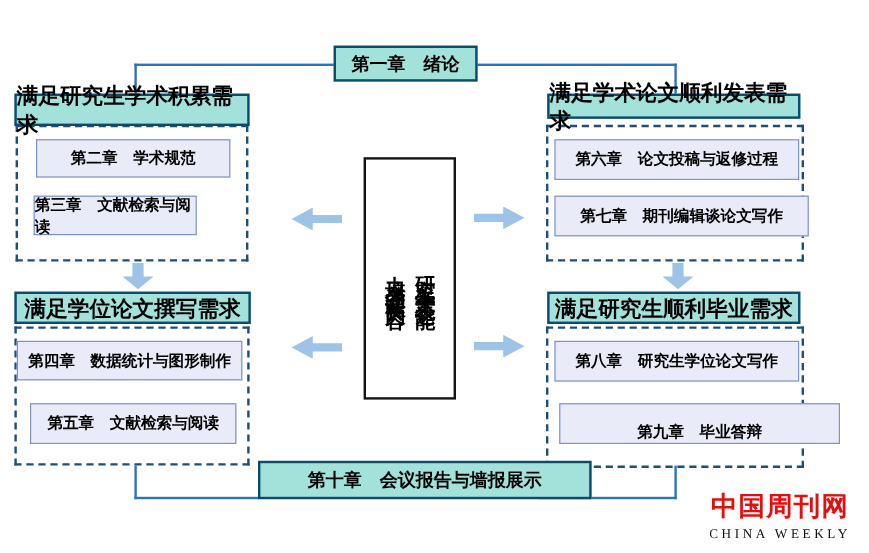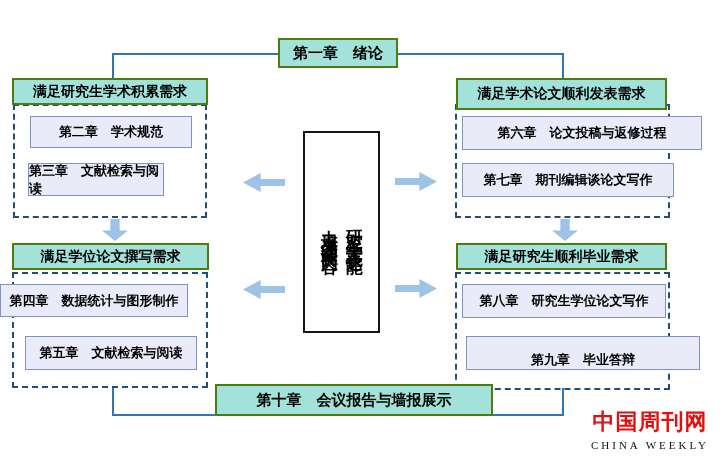--- a/index.html
+++ b/index.html
@@ -3,26 +3,26 @@
 <meta charset="utf-8">
 <style>
   html,body{margin:0;padding:0;background:#fff;}
   .canvas{
     position:relative;width:724px;height:461px;background:#ffffff;
     font-family:"Liberation Sans","DejaVu Sans",sans-serif;overflow:hidden;
   }
   .abs{position:absolute;box-sizing:border-box;}
   
   .teal-node{
-    background:#A2E2DA;border:2px solid #4d7c0f;
+    background:#A2E2DA;border:2px solid #0c4a6e;
     display:flex;align-items:center;justify-content:center;
     font-weight:bold;color:#000;
   }
   .node-lg{font-size:15px;}
-  .node-md{font-size:14px;}
+  .node-md{font-size:18px;}
   
   .group-box{border:2px dashed #1F4E79;background:transparent;}
   
   .chapter-node{
     background:#E9EBF8;border:1.6px solid #8091C6;border-radius:0;
     display:flex;align-items:center;justify-content:center;
     font-weight:bold;font-size:13px;color:#000;
   }
   
   .line{background:#2E75B6;}
@@ -68,38 +68,38 @@
     <span>满足研究生学术积累需求</span>
   </div>
   <div class="abs chapter-node" style="left:30px;top:116px;width:162px;height:32px;">
     <span>第二章　学术规范</span>
   </div>
   <div class="abs chapter-node" style="left:28px;top:163px;width:136px;height:33px;">
     <span>第三章　文献检索与阅读</span>
   </div>
 
   <div class="abs group-box" style="left:455px;top:104px;width:215px;height:114px;"></div>
-  <div class="abs teal-node node-md" style="left:456px;top:78px;width:211px;height:32px;align-items:center;">
+  <div class="abs teal-node node-md" style="left:456px;top:78px;width:211px;height:21px;align-items:center;">
     <span>满足学术论文顺利发表需求</span>
   </div>
-  <div class="abs chapter-node" style="left:462px;top:116px;width:240px;height:34px;">
+  <div class="abs chapter-node" style="left:462px;top:116px;width:204px;height:34px;">
     <span>第六章　论文投稿与返修过程</span>
   </div>
   <div class="abs chapter-node" style="left:462px;top:163px;width:212px;height:34px;">
     <span>第七章　期刊编辑谈论文写作</span>
   </div>
 
   <div class="abs blk-arrow arrow-down" style="left:102px;top:219px;width:26px;height:22px;"></div>
   <div class="abs blk-arrow arrow-down" style="left:552px;top:219px;width:26px;height:22px;"></div>
 
   <div class="abs group-box" style="left:12px;top:272px;width:196px;height:116px;"></div>
   <div class="abs teal-node node-md" style="left:12px;top:243px;width:197px;height:27px;">
     <span>满足学位论文撰写需求</span>
   </div>
-  <div class="abs chapter-node" style="left:0;top:284px;width:188px;height:33px;">
+  <div class="abs chapter-node" style="left:14px;top:284px;width:188px;height:33px;">
     <span>第四章　数据统计与图形制作</span>
   </div>
   <div class="abs chapter-node" style="left:25px;top:336px;width:172px;height:34px;">
     <span>第五章　文献检索与阅读</span>
   </div>
 
   <div class="abs group-box" style="left:455px;top:272px;width:215px;height:118px;"></div>
   <div class="abs teal-node node-md" style="left:456px;top:243px;width:211px;height:27px;">
     <span>满足研究生顺利毕业需求</span>
   </div>

